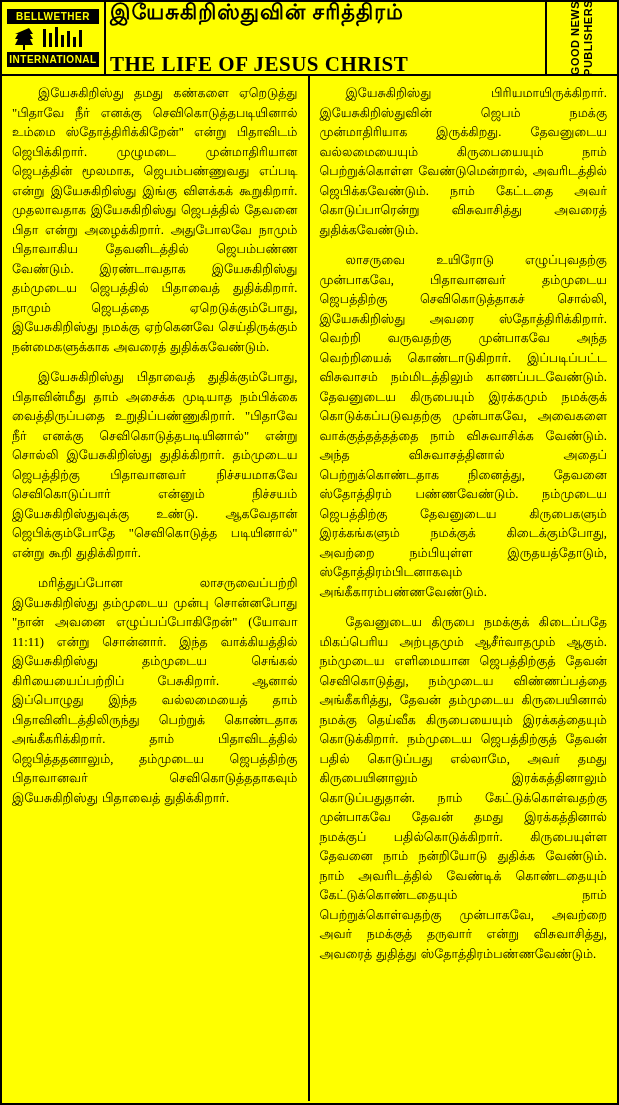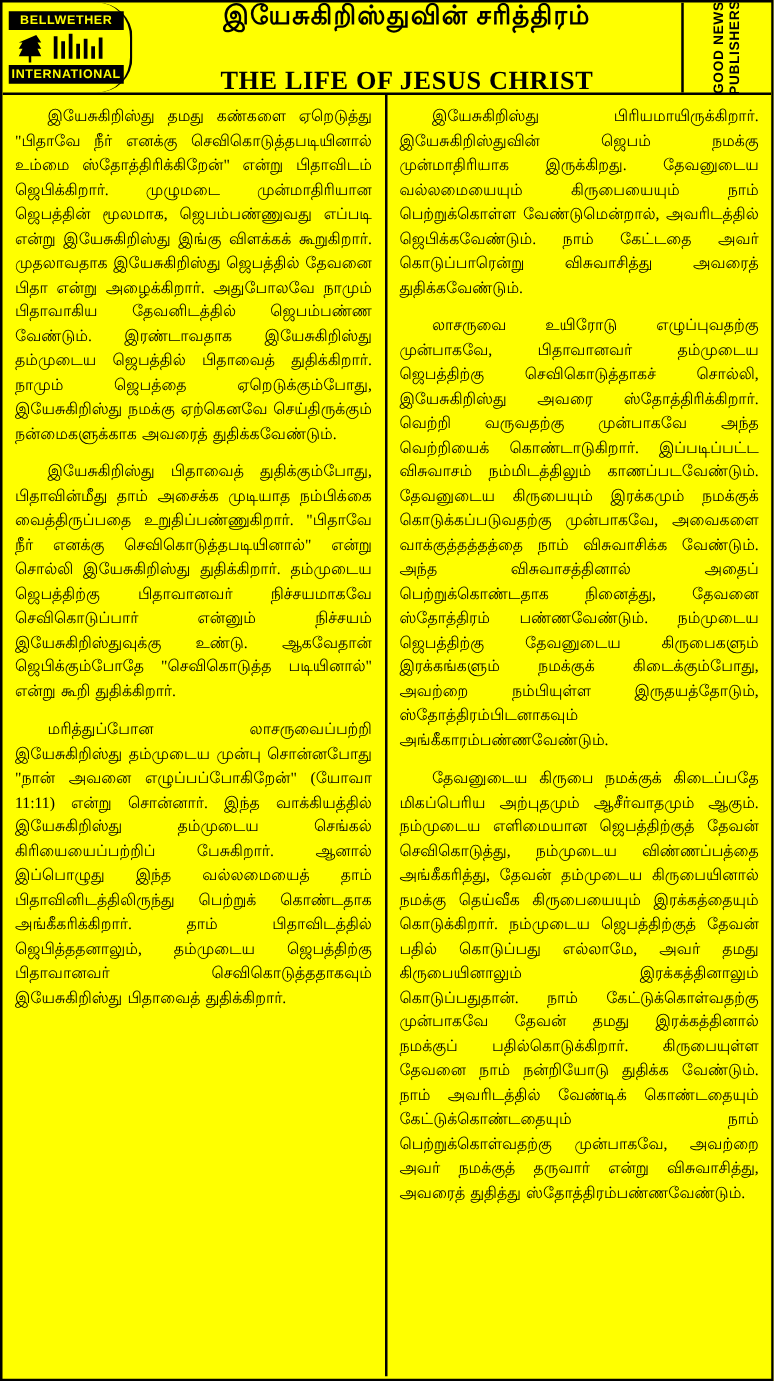--- a/index.html
+++ b/index.html
@@ -29,21 +29,20 @@
   }
   .logo-left {
     width: 104px;
     border-right: 2px solid #000000;
     box-sizing: border-box;
     display: flex;
     flex-direction: column;
     align-items: center;
     justify-content: center;
     padding: 2px 0;
-    border-radius: 28px;
   }
   .logo-left .bar {
     background: #000000;
     color: #ffff00;
     font-size: 10px;
     font-weight: bold;
     letter-spacing: 0.5px;
     text-align: center;
     width: 92px;
     padding: 2px 0;
@@ -55,21 +54,21 @@
     display: flex;
     align-items: center;
     justify-content: center;
     margin: 1px 0;
   }
   .logo-left .emblem svg { display: block; }
   .title-block {
     flex: 1;
     display: flex;
     flex-direction: column;
-    align-items: center;
+    align-items: flex-start;
     justify-content: center;
     padding: 2px 4px;
     box-sizing: border-box;
   }
   .title-ta {
     font-family: "Liberation Serif", serif;
     font-size: 21px;
     font-weight: bold;
     letter-spacing: 1px;
     color: #000000;

